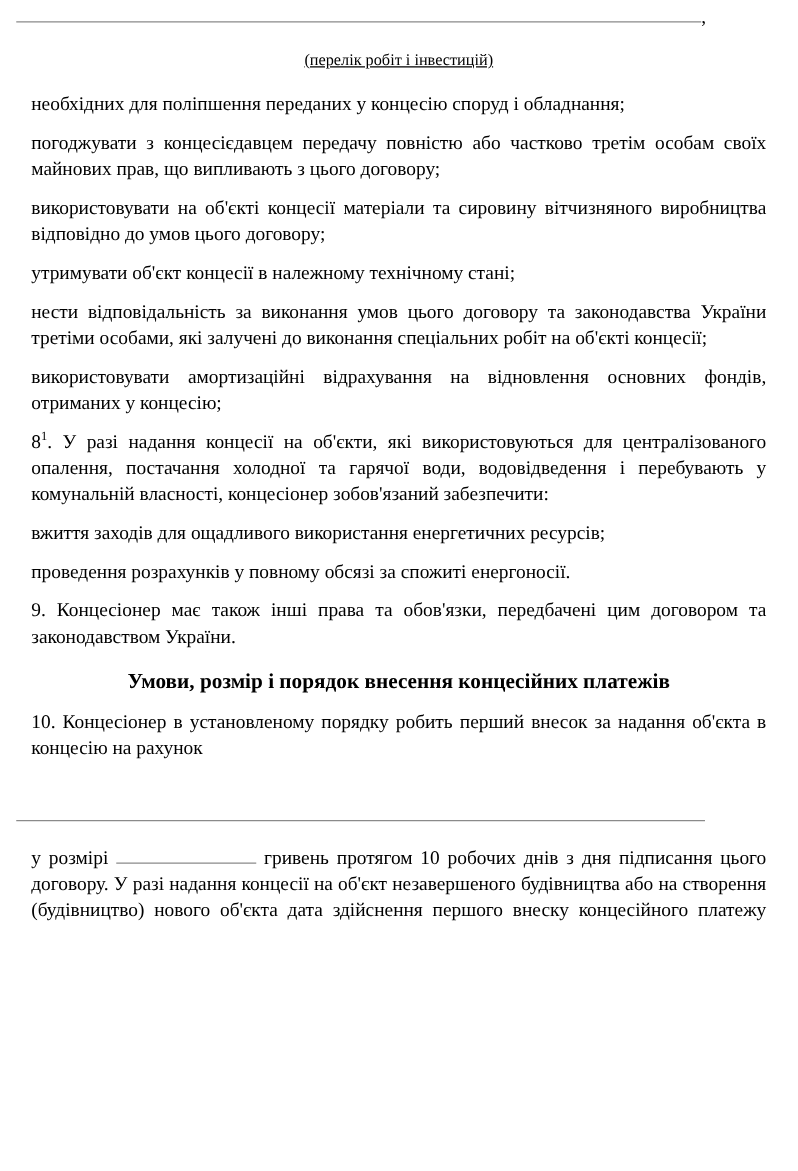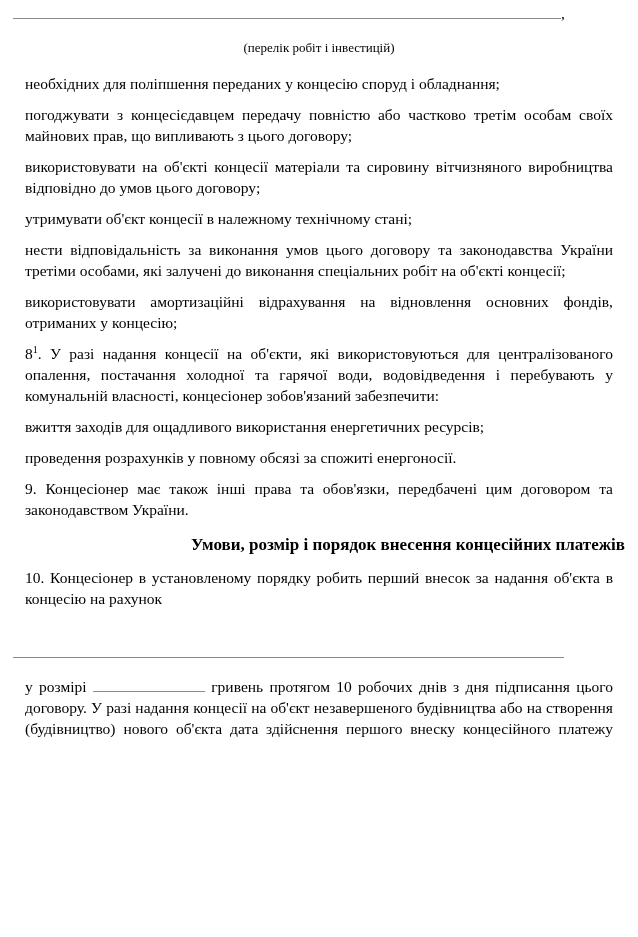--- a/index.html
+++ b/index.html
@@ -43,27 +43,28 @@
   }
   .fill-row.second {
     margin-top: 36px;
   }
   .caption {
     margin-top: 20px;
     margin-bottom: 18px;
     text-align: center;
     font-size: 13px;
     line-height: 14px;
+    text-decoration: underline;
   }
   .caption.second {
     margin-bottom: 14px;
   }
   .heading {
     margin: 13px 0 10px 0;
-    text-align: right;
+    text-align: center;
     font-weight: bold;
     font-size: 17px;
     line-height: 24px;
   }
   .clause-sup {
     font-size: 10px;
     line-height: 0;
     vertical-align: super;
   }
   .closing {

